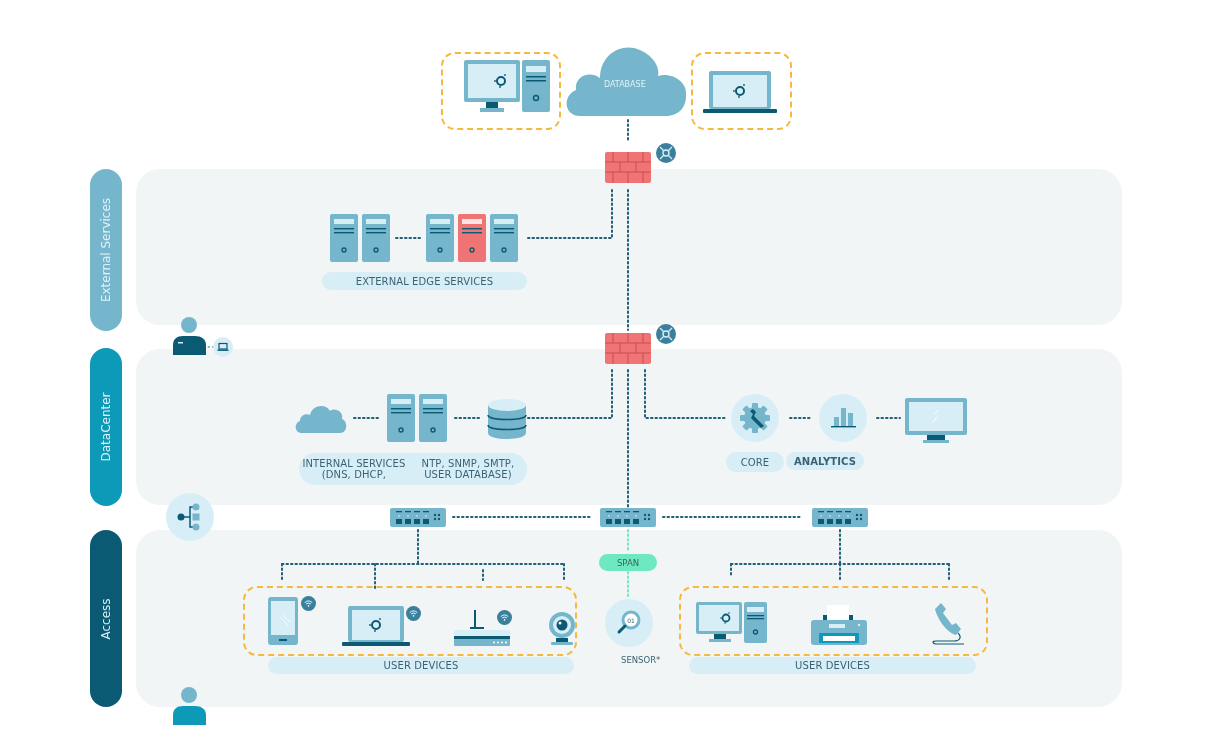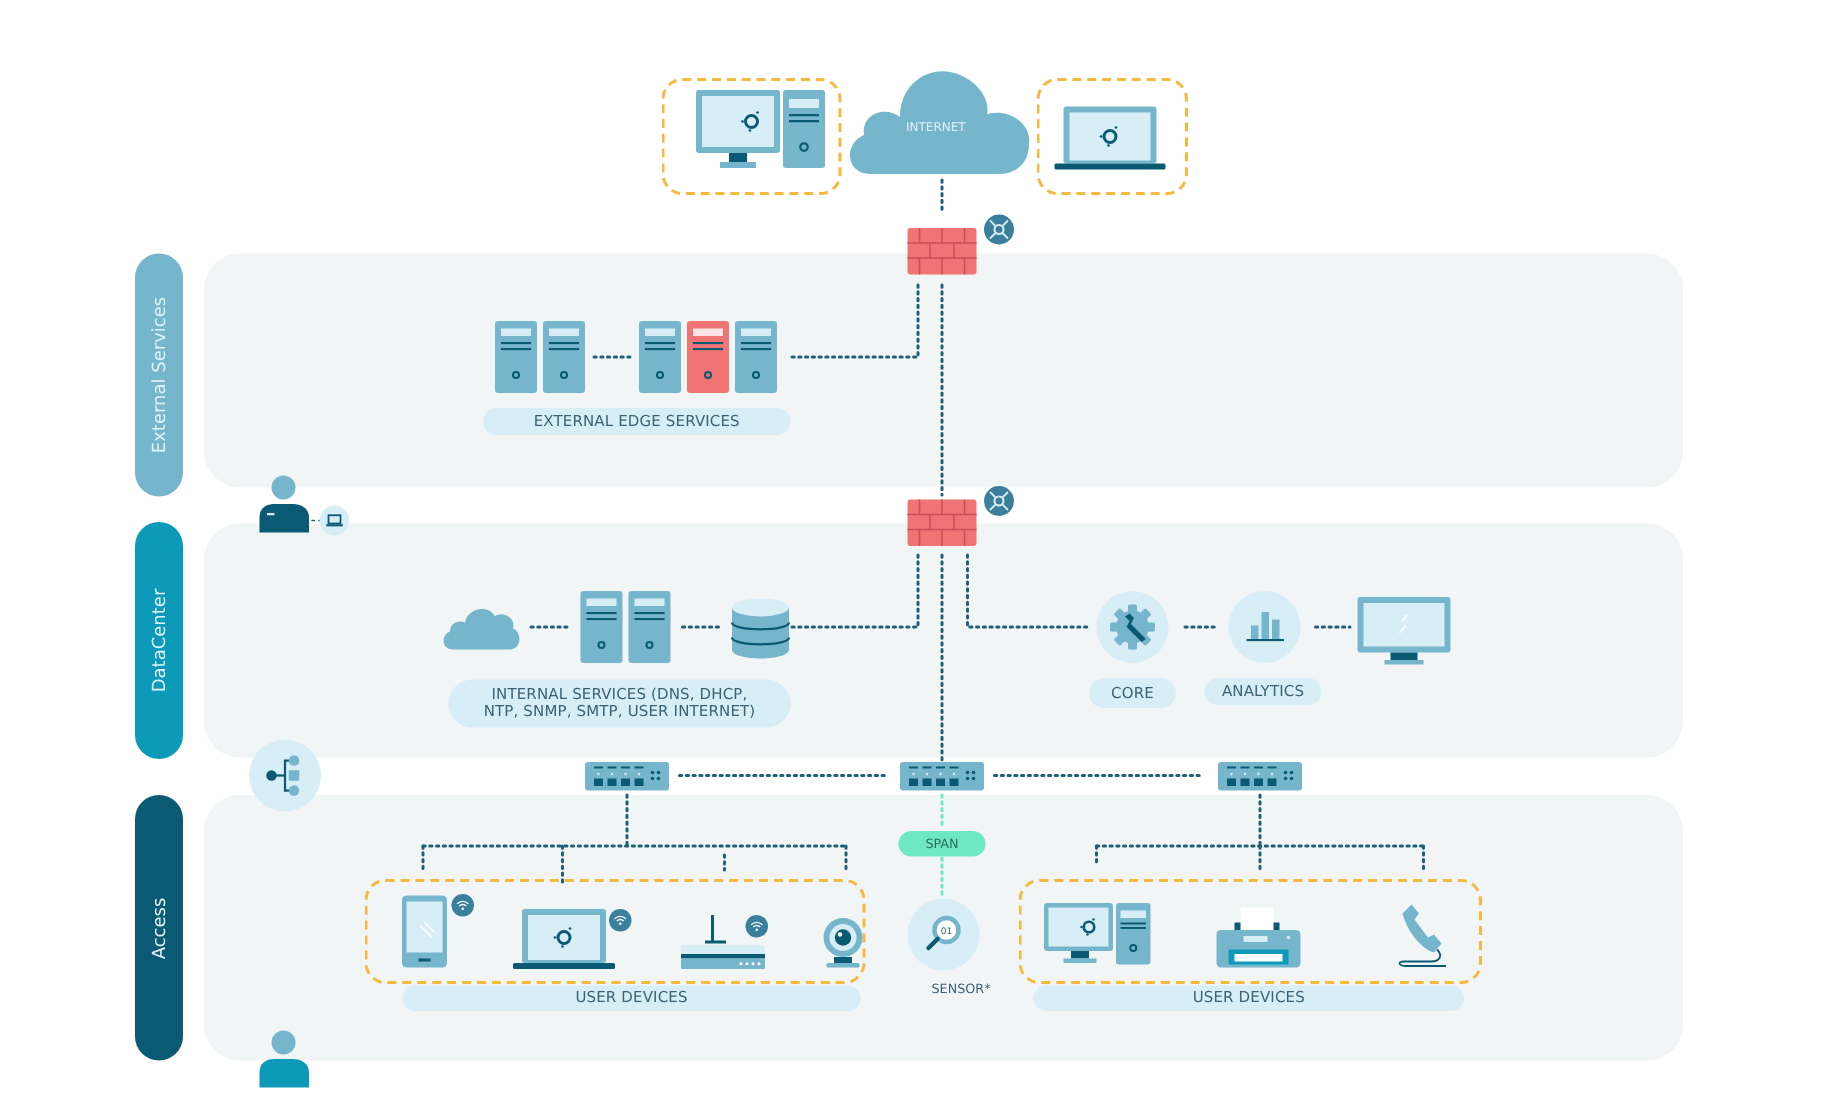--- a/index.html
+++ b/index.html
@@ -69,21 +69,21 @@
   </g>
   <g stroke="#6ee8c0" stroke-width="2" stroke-dasharray="1.5 3" fill="none" stroke-linecap="round">
     <line x1="628" y1="530" x2="628" y2="552"></line>
     <line x1="628" y1="572" x2="628" y2="598"></line>
   </g>
 </svg>
 
 <svg style="left:562px;top:42px;" width="128" height="76" viewBox="0 0 128 76">
   <path d="M18 74 C2 74 0 54 14 48 C12 34 28 28 38 36 C38 12 60 0 78 8 C92 14 98 26 96 34 C110 30 126 40 124 54 C124 68 114 74 104 74 Z" fill="#76b6cc"></path>
 </svg>
-<div class="cloud-label" style="left:604px;top:80px;">INTERNET</div>
+<div class="cloud-label" style="left:604px;top:80px;">DATABASE</div>
 
 <div class="dashbox" style="left:441px;top:52px;width:116px;height:74px;"></div>
 <svg style="left:464px;top:60px;" width="88" height="56" viewBox="0 0 88 56">
   <rect x="0" y="0" width="56" height="42" rx="2" fill="#76b6cc"></rect>
   <rect x="4" y="4" width="48" height="34" fill="#d8eef7"></rect>
   <rect x="22" y="42" width="12" height="6" fill="#0b5a74"></rect>
   <rect x="16" y="48" width="24" height="4" fill="#76b6cc"></rect>
   <rect x="58" y="0" width="28" height="52" rx="2" fill="#76b6cc"></rect>
   <rect x="62" y="6" width="20" height="6" fill="#d8eef7"></rect>
   <rect x="62" y="16" width="20" height="1.5" fill="#0b5a74"></rect>
@@ -226,23 +226,23 @@
       <rect x="4" y="18" width="20" height="1.4" fill="#0b5a74"></rect>
       <circle cx="14" cy="36" r="2" fill="none" stroke="#0b5a74" stroke-width="1.4"></circle>
     </g>
 </svg>
 <svg style="left:488px;top:399px;" width="38" height="40" viewBox="0 0 38 40">
   <path d="M0 6 L0 34 C0 42 38 42 38 34 L38 6 Z" fill="#76b6cc"></path>
   <ellipse cx="19" cy="6" rx="19" ry="6" fill="#d8eef7"></ellipse>
   <path d="M0 16 C0 22 38 22 38 16" fill="none" stroke="#0b5a74" stroke-width="1.5"></path>
   <path d="M0 26 C0 32 38 32 38 26" fill="none" stroke="#0b5a74" stroke-width="1.5"></path>
 </svg>
-<div class="pill" style="left:299px;top:453px;width:228px;height:32px;border-radius:16px;flex-direction:column;">
+<div class="pill" style="left:299px;top:453px;width:228px;height:32px;border-radius:16px;flex-direction:row;">
   <span>INTERNAL SERVICES (DNS, DHCP,</span>
-  <span>NTP, SNMP, SMTP, USER INTERNET)</span>
+  <span>NTP, SNMP, SMTP, USER DATABASE)</span>
 </div>
 
 <svg style="left:731px;top:394px;" width="48" height="48" viewBox="0 0 48 48">
   <circle cx="24" cy="24" r="24" fill="#d8eef7"></circle>
   <g fill="#76b6cc">
     <circle cx="24" cy="24" r="11"></circle>
     <rect x="21" y="9" width="6" height="30" rx="1"></rect>
     <rect x="9" y="21" width="30" height="6" rx="1"></rect>
     <rect x="21" y="9" width="6" height="30" rx="1" transform="rotate(45 24 24)"></rect>
     <rect x="21" y="9" width="6" height="30" rx="1" transform="rotate(-45 24 24)"></rect>
@@ -251,21 +251,21 @@
 </svg>
 <div class="pill" style="left:726px;top:452px;width:58px;height:20px;">CORE</div>
 
 <svg style="left:819px;top:394px;" width="48" height="48" viewBox="0 0 48 48">
   <circle cx="24" cy="24" r="24" fill="#d8eef7"></circle>
   <rect x="15" y="23" width="5" height="9" fill="#76b6cc"></rect>
   <rect x="22" y="14" width="5" height="18" fill="#76b6cc"></rect>
   <rect x="29" y="19" width="5" height="13" fill="#76b6cc"></rect>
   <rect x="12" y="32" width="25" height="1.4" fill="#0b5a74"></rect>
 </svg>
-<div class="pill" style="left:803px;top:452px;width:78px;height:18px;">ANALYTICS</div>
+<div class="pill" style="left:786px;top:452px;width:78px;height:18px;font-weight:bold;">ANALYTICS</div>
 
 <svg style="left:905px;top:398px;" width="64" height="45" viewBox="0 0 64 45">
   <rect x="0" y="0" width="62" height="37" rx="2" fill="#76b6cc"></rect>
   <rect x="4" y="4" width="54" height="29" fill="#d8eef7"></rect>
   <rect x="22" y="37" width="18" height="5" fill="#0b5a74"></rect>
   <rect x="18" y="42" width="26" height="3" fill="#76b6cc"></rect>
   <g stroke="#ffffff" stroke-width="1">
       <line x1="28" y1="24" x2="32" y2="19"></line>
       <line x1="30" y1="16" x2="33" y2="12"></line>
     </g>

